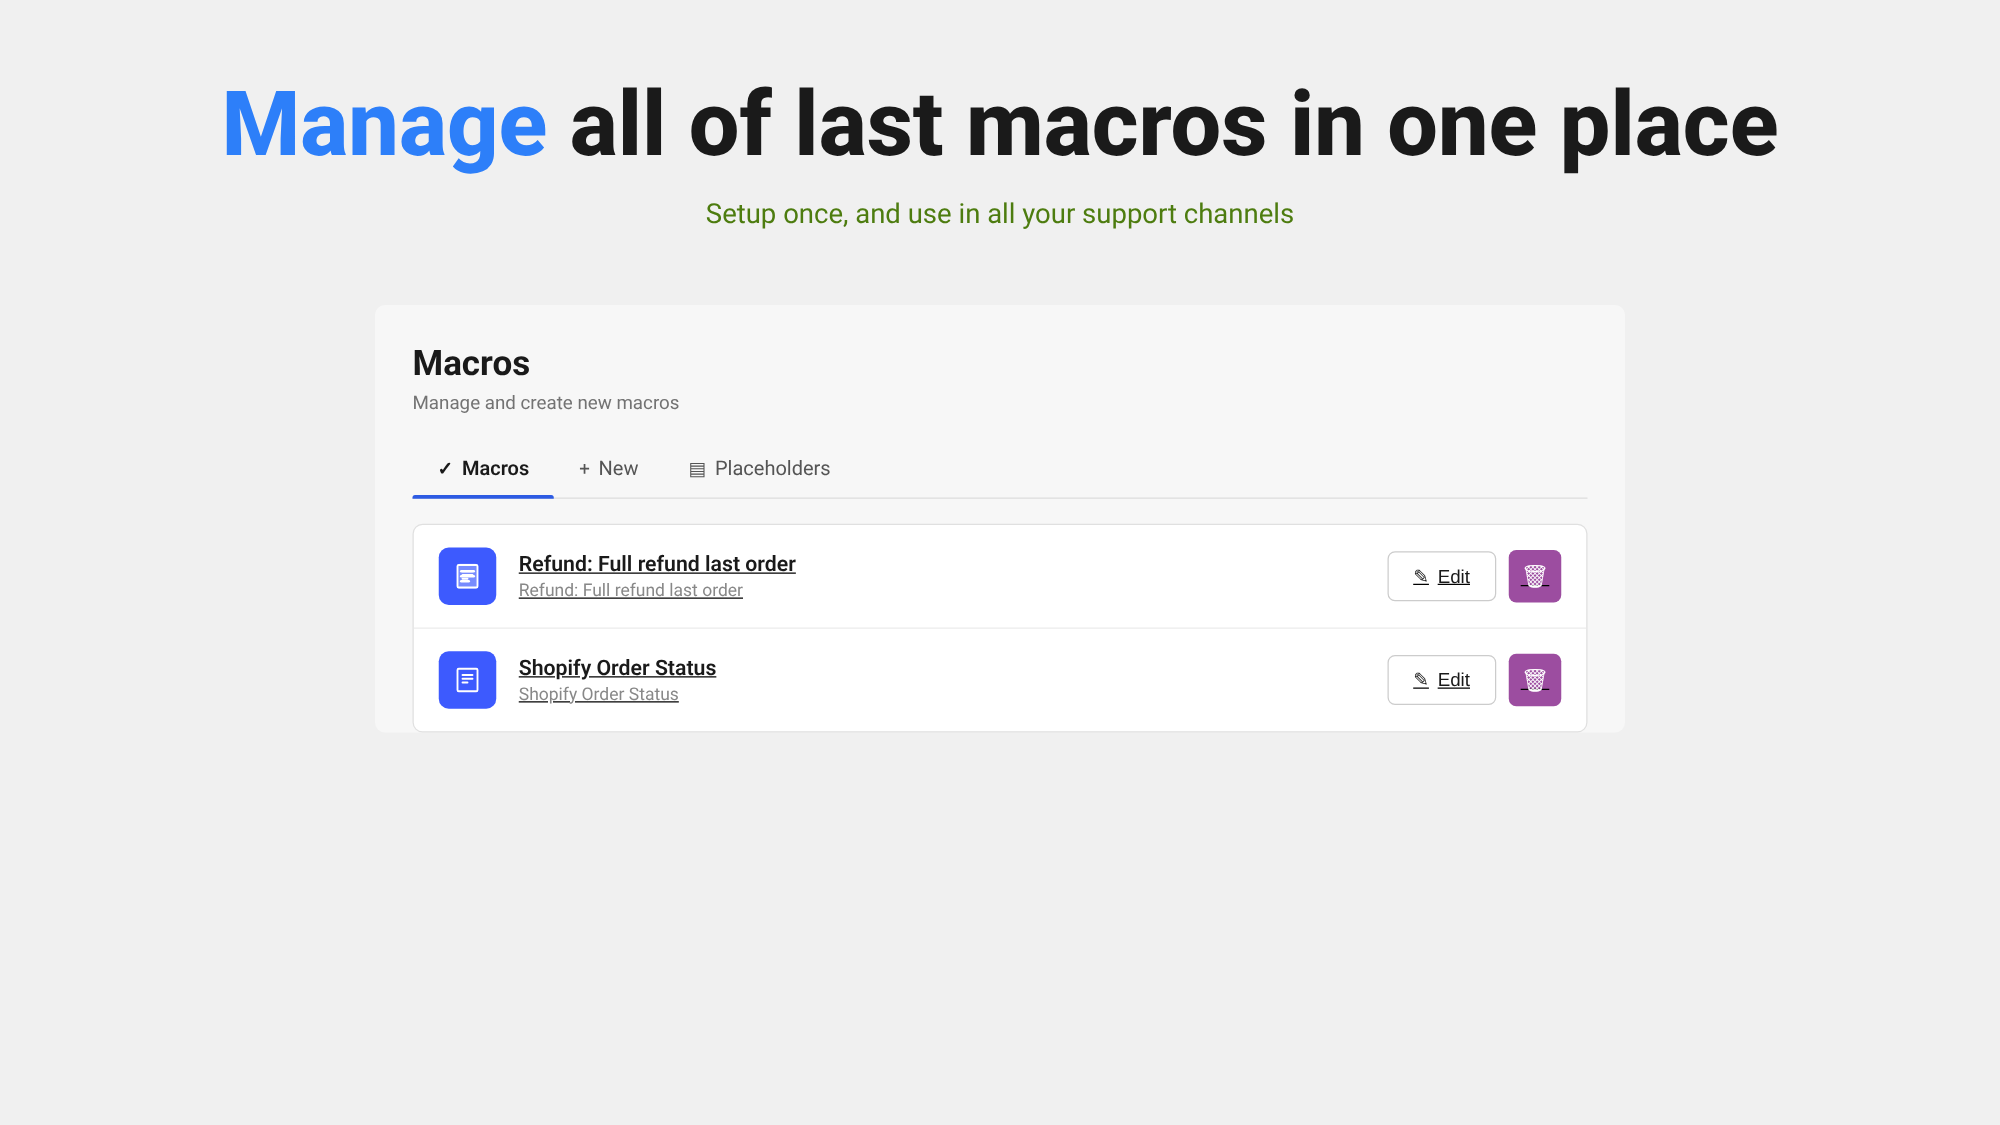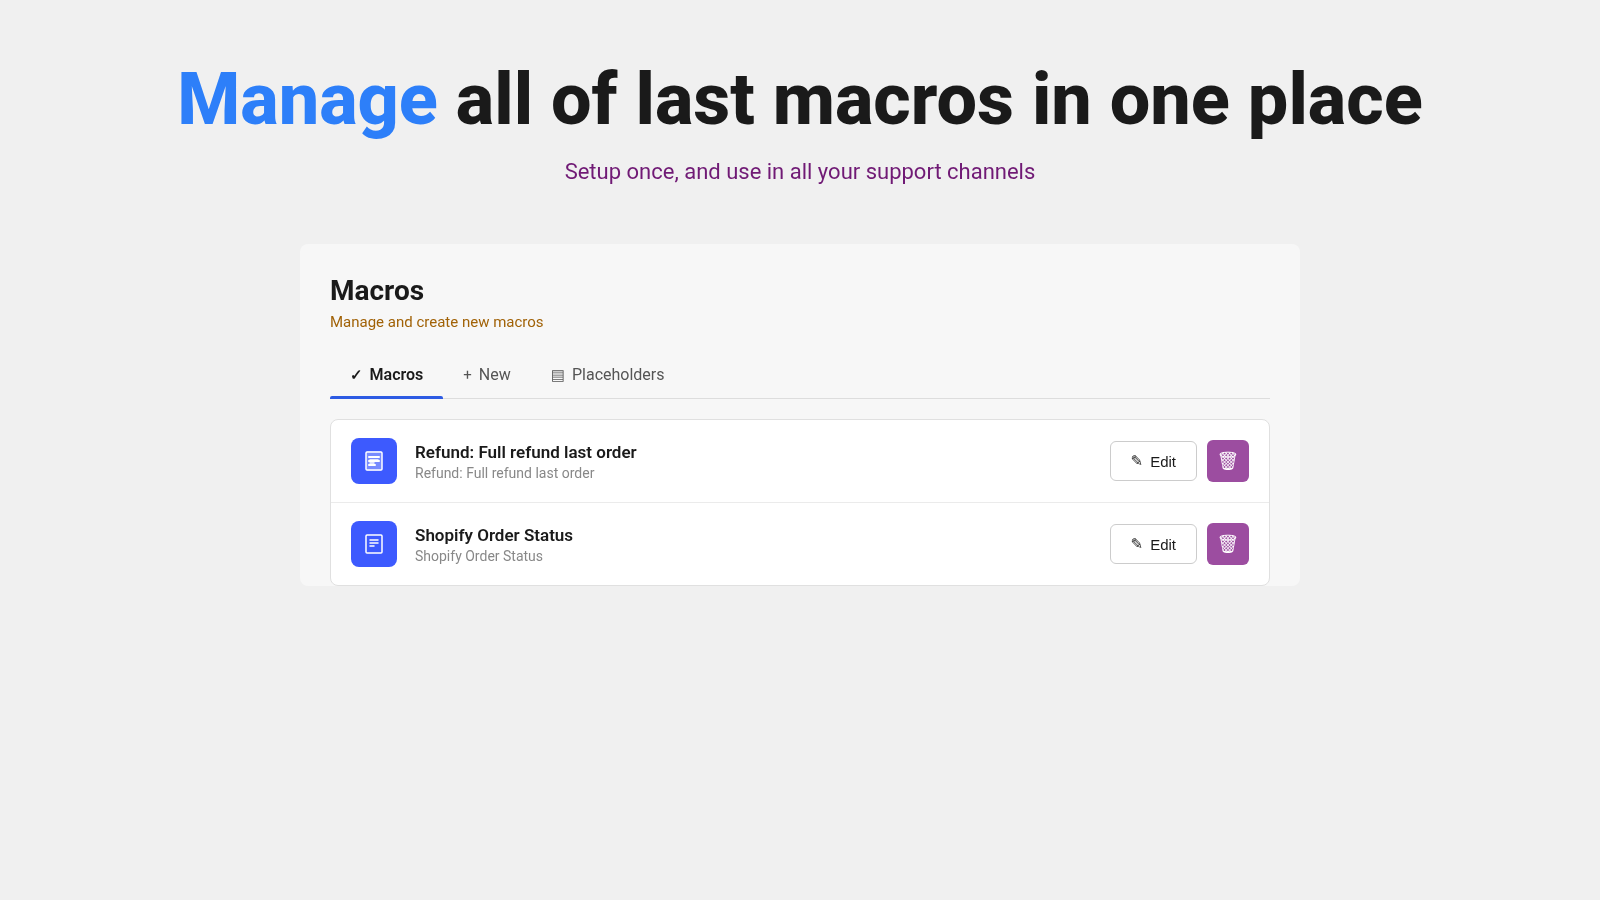--- a/index.html
+++ b/index.html
@@ -38,41 +38,41 @@
       line-height: 1.1;
       margin-bottom: 20px;
     }
 
     .hero-title-highlight {
       color: #2d7ff9;
     }
 
     .hero-subtitle {
       font-size: 22px;
-      color: #701a75;
+      color: #4d7c0f;
       font-weight: 400;
     }
 
     .macros-panel {
       background-color: #f7f7f7;
       border-radius: 8px;
       width: 1000px;
       padding: 30px 30px 0 30px;
     }
 
     .panel-title {
       font-size: 28px;
       font-weight: 700;
       color: #1a1a1a;
       margin-bottom: 6px;
     }
 
     .panel-subtitle {
       font-size: 15px;
-      color: #a16207;
+      color: #737373;
       margin-bottom: 20px;
     }
 
     .tabs {
       display: flex;
       align-items: center;
       gap: 0;
       border-bottom: 1px solid #ddd;
     }
 
@@ -115,20 +115,21 @@
       border-radius: 8px;
       overflow: hidden;
       border: 1px solid #e0e0e0;
     }
 
     .macro-item {
       display: flex;
       align-items: center;
       padding: 18px 20px;
       border-bottom: 1px solid #ebebeb;
+      text-decoration: underline;
     }
 
     .macro-item:last-child {
       border-bottom: none;
     }
 
     .macro-icon {
       width: 46px;
       height: 46px;
       background-color: #3d5afe;

